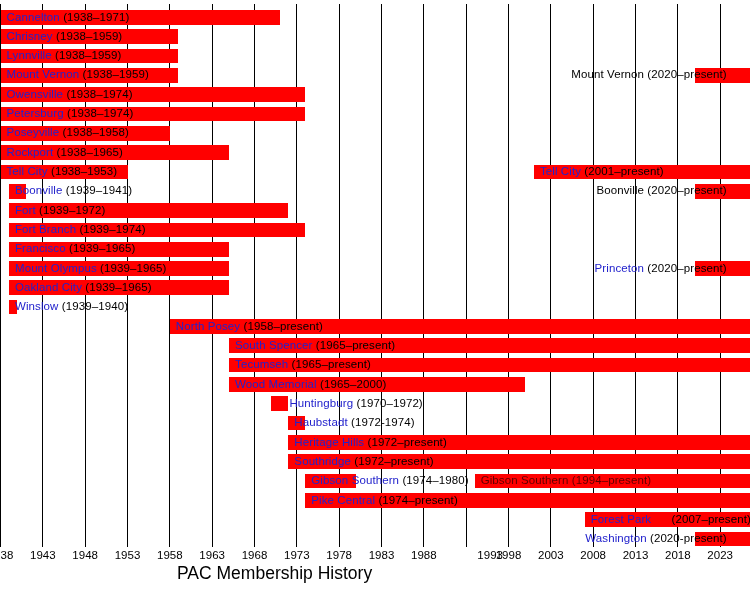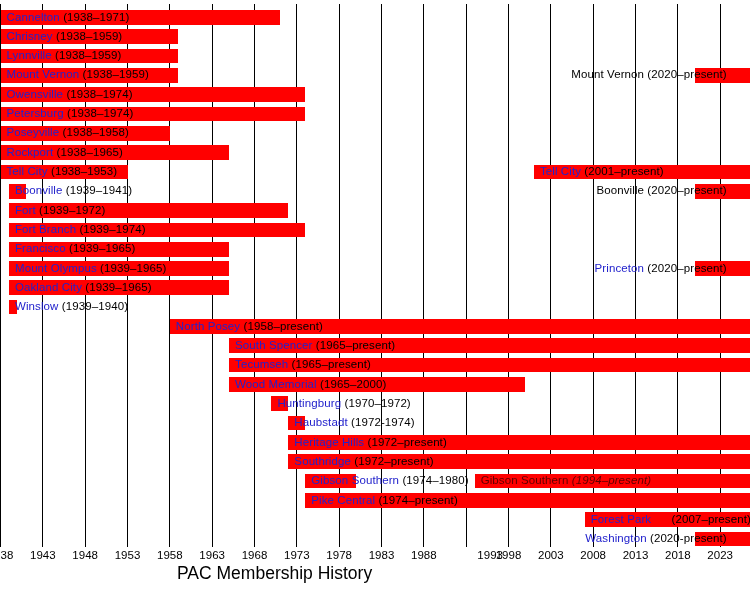--- a/index.html
+++ b/index.html
@@ -128,26 +128,26 @@
       <div class="bar-label in" style="top: 222.02px; left: 14.9667px;"><span style="color: rgb(34, 34, 204);">Fort Branch</span><span style="color: rgb(0, 0, 0);"> (1939–1974)</span></div>
       <div class="bar-label in" style="top: 241.34px; left: 14.9667px;"><span style="color: rgb(34, 34, 204);">Francisco</span><span style="color: rgb(0, 0, 0);"> (1939–1965)</span></div>
       <div class="bar-label in" style="top: 260.66px; left: 14.9667px;"><span style="color: rgb(34, 34, 204);">Mount Olympus</span><span style="color: rgb(0, 0, 0);"> (1939–1965)</span></div>
       <div class="bar-label before" style="top: 260.66px; right: 23.2306px;"><span style="color: rgb(34, 34, 204);">Princeton</span><span style="color: rgb(0, 0, 0);"> (2020–present)</span></div>
       <div class="bar-label in" style="top: 279.98px; left: 14.9667px;"><span style="color: rgb(34, 34, 204);">Oakland City</span><span style="color: rgb(0, 0, 0);"> (1939–1965)</span></div>
       <div class="bar-label in" style="top: 299.3px; left: 14.9667px;"><span style="color: rgb(34, 34, 204);">Winslow</span><span style="color: rgb(0, 0, 0);"> (1939–1940)</span></div>
       <div class="bar-label in" style="top: 318.62px; left: 175.834px;"><span style="color: rgb(34, 34, 204);">North Posey</span><span style="color: rgb(0, 0, 0);"> (1958–present)</span></div>
       <div class="bar-label in" style="top: 337.94px; left: 235.101px;"><span style="color: rgb(34, 34, 204);">South Spencer</span><span style="color: rgb(0, 0, 0);"> (1965–present)</span></div>
       <div class="bar-label in" style="top: 357.26px; left: 235.101px;"><span style="color: rgb(34, 34, 204);">Tecumseh</span><span style="color: rgb(0, 0, 0);"> (1965–present)</span></div>
       <div class="bar-label in" style="top: 376.58px; left: 235.101px;"><span style="color: rgb(34, 34, 204);">Wood Memorial</span><span style="color: rgb(0, 0, 0);"> (1965–2000)</span></div>
-      <div class="bar-label in" style="top: 395.9px; left: 277.434px;"><span style="color: rgb(34, 34, 204);">Huntingburg</span><span style="color: rgb(0, 0, 0);"> (1970–1972)</span></div>
+      <div class="bar-label in" style="top: 395.9px; left: 277.434px;"><span style="color: rgb(34, 34, 204); margin-left: 12px;">Huntingburg</span><span style="color: rgb(0, 0, 0);"> (1970–1972)</span></div>
       <div class="bar-label in" style="top: 415.22px; left: 294.368px;"><span style="color: rgb(34, 34, 204);">Haubstadt</span><span style="color: rgb(0, 0, 0);"> (1972-1974)</span></div>
       <div class="bar-label in" style="top: 434.54px; left: 294.368px;"><span style="color: rgb(34, 34, 204);">Heritage Hills</span><span style="color: rgb(0, 0, 0);"> (1972–present)</span></div>
       <div class="bar-label in" style="top: 453.86px; left: 294.368px;"><span style="color: rgb(34, 34, 204);">Southridge</span><span style="color: rgb(0, 0, 0);"> (1972–present)</span></div>
       <div class="bar-label in" style="top: 473.18px; left: 311.301px;"><span style="color: rgb(34, 34, 204);">Gibson Southern</span><span style="color: rgb(0, 0, 0); margin-top: 23px;"> (1974–1980)</span></div>
-      <div class="bar-label in" style="top: 473.18px; left: 480.635px;"><span style="color: rgb(96, 0, 0);">Gibson Southern</span><span style="color: rgb(96, 0, 0); font-style: italic;"> (1994–present)</span></div>
+      <div class="bar-label in" style="top: 473.18px; left: 480.635px;"><span style="color: rgb(96, 0, 0);">Gibson Southern</span><span style="color: rgb(96, 0, 0);"> (1994–present)</span></div>
       <div class="bar-label in" style="top: 492.5px; left: 311.301px;"><span style="color: rgb(34, 34, 204);">Pike Central</span><span style="color: rgb(0, 0, 0);"> (1974–present)</span></div>
       <div class="bar-label in" style="top: 511.82px; left: 590.702px;"><span style="color: rgb(34, 34, 204);">Forest Park</span><span style="color: rgb(0, 0, 0); margin-left: 17px;"> (2007–present)</span></div>
       <div class="bar-label before" style="top: 531.14px; right: 23.2306px;"><span style="color: rgb(34, 34, 204);">Washington</span><span style="color: rgb(0, 0, 0);"> (2020-present)</span></div>
     </div>
   <div id="xaxis">
       <div class="x-tick-label" style="left: 0.5px; transform: translateX(-50%);">1938</div>
       <div class="x-tick-label" style="left: 42.8335px; transform: translateX(-50%);">1943</div>
       <div class="x-tick-label" style="left: 85.167px; transform: translateX(-50%);">1948</div>
       <div class="x-tick-label" style="left: 127.5px; transform: translateX(-50%);">1953</div>
       <div class="x-tick-label" style="left: 169.834px; transform: translateX(-50%);">1958</div>

